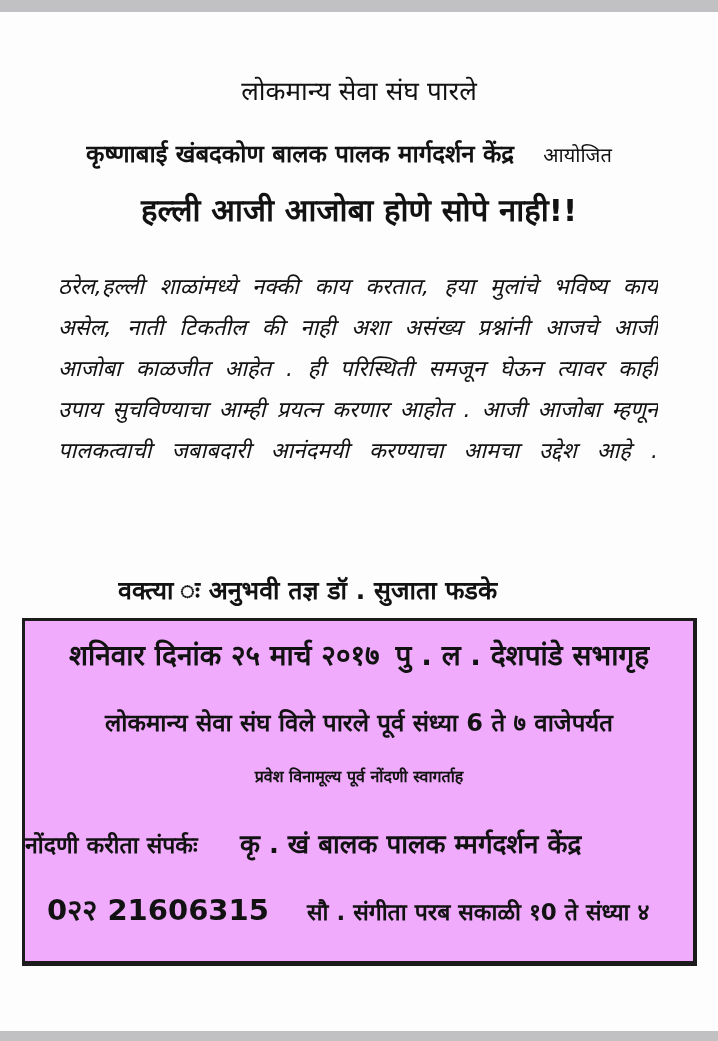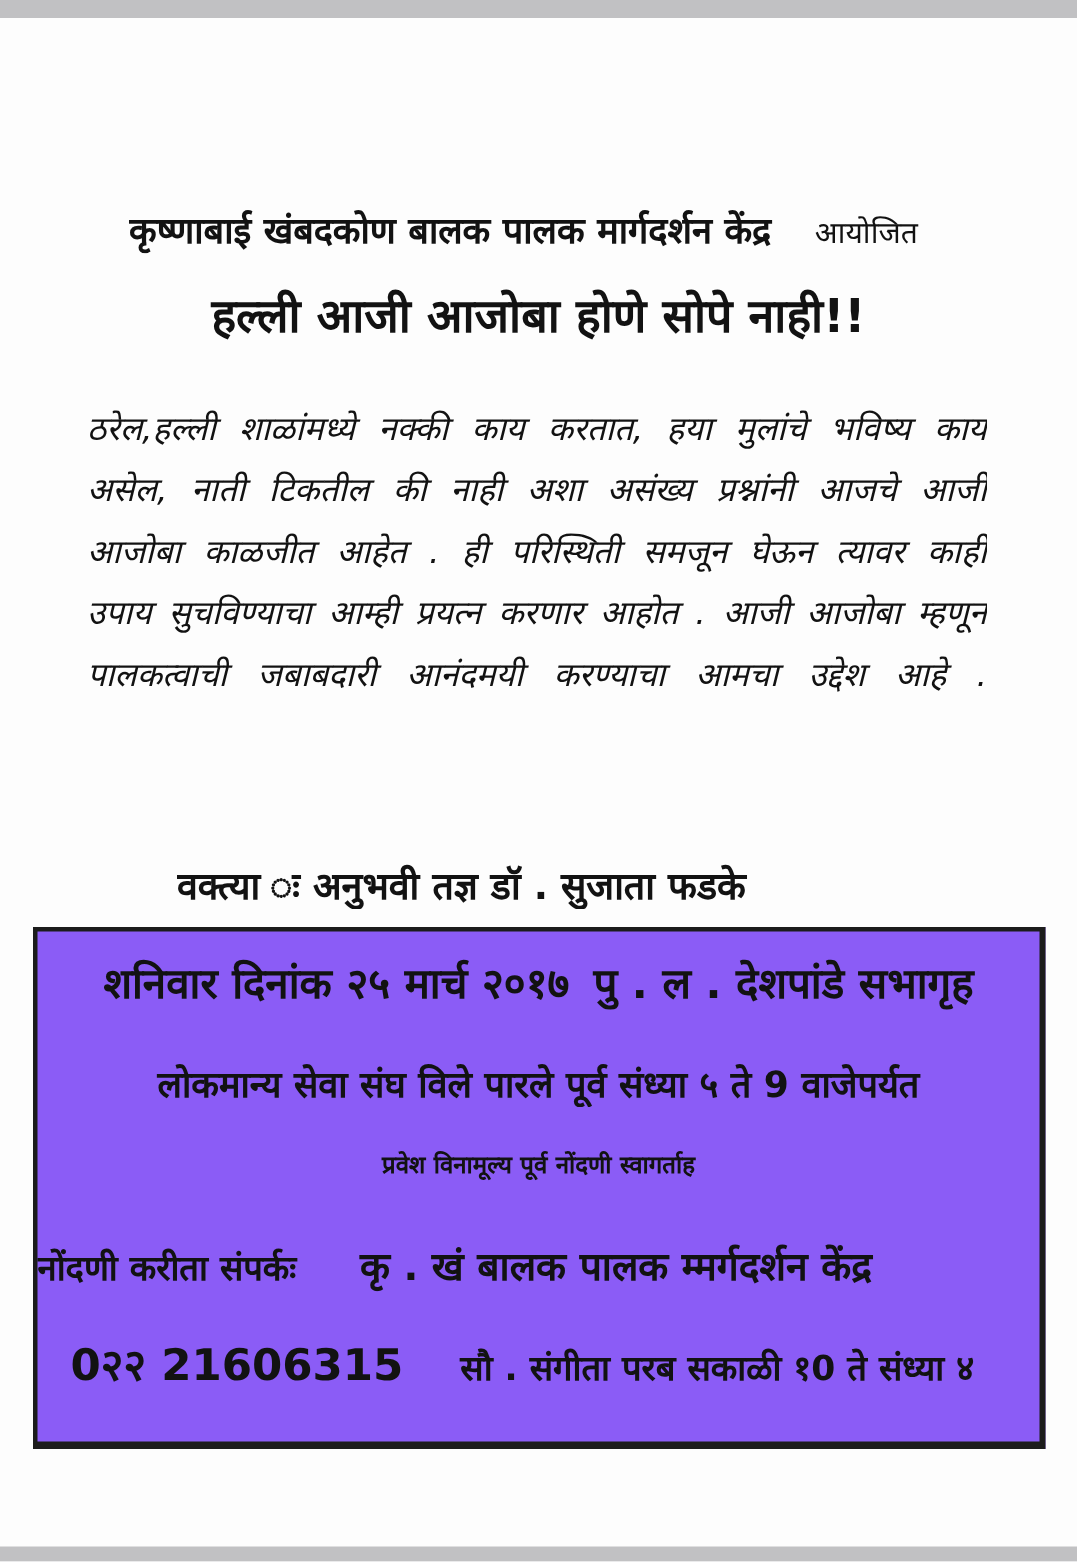--- a/index.html
+++ b/index.html
@@ -99,21 +99,21 @@
   }
   .event-box {
     position: absolute;
     top: 618px;
     left: 22px;
     width: 668px;
     height: 340px;
     border: 3px solid #1c1c1c;
     border-bottom-width: 5px;
     border-right-width: 4px;
-    background: #8b5cf6;
+    background: #f0abfc;
     overflow: hidden;
   }
   .box-line {
     position: absolute;
     left: 0;
     width: 100%;
     text-align: center;
     font-weight: bold;
     white-space: nowrap;
     overflow: hidden;
@@ -147,20 +147,21 @@
   }
   .contact-person { margin-left: 12px; }
 </style>
 </head>
 <body>
 
 <div class="page">
 
   <div class="scan-bar top"></div>
 
+  <div class="org-title">लोकमान्य सेवा संघ पारले</div>
 
   <div class="subtitle-row">
     <span class="center-name">कृष्णाबाई खंबदकोण बालक पालक मार्गदर्शन केंद्र</span>
     <span class="organized">आयोजित</span>
   </div>
 
   <div class="headline">हल्ली आजी आजोबा होणे सोपे नाही!!</div>
 
   <div class="body-para">
     <div class="body-line just">ठरेल,हल्ली शाळांमध्ये नक्की काय करतात, हया मुलांचे भविष्य काय</div>
@@ -171,21 +172,21 @@
   </div>
 
   <div class="speaker-line">वक्त्या ः अनुभवी तज्ञ डॉ . सुजाता फडके</div>
 
   <div class="event-box">
 
     <div class="box-line box-date-line">
       <span class="u-seg">शनिवार दिनांक २५ मार्च २०१७</span><span class="seg-gap"></span><span class="u-seg">पु . ल .  देशपांडे सभागृह</span>
     </div>
 
-    <div class="box-line box-location-line">लोकमान्य सेवा संघ विले पारले पूर्व संध्या ५ ते 9 वाजेपर्यत</div>
+    <div class="box-line box-location-line">लोकमान्य सेवा संघ विले पारले पूर्व संध्या 6 ते ७ वाजेपर्यत</div>
 
     <div class="box-line box-entry-line">प्रवेश विनामूल्य    पूर्व नोंदणी स्वागर्ताह</div>
 
     <div class="box-line box-contact-line">
       <span class="contact-label">नोंदणी करीता संपर्कः</span>
       <span class="contact-value">कृ .  खं बालक पालक म्मर्गदर्शन केंद्र</span>
     </div>
 
     <div class="box-line box-phone-line">
       <span class="phone-number">0२२ 21606315</span>

